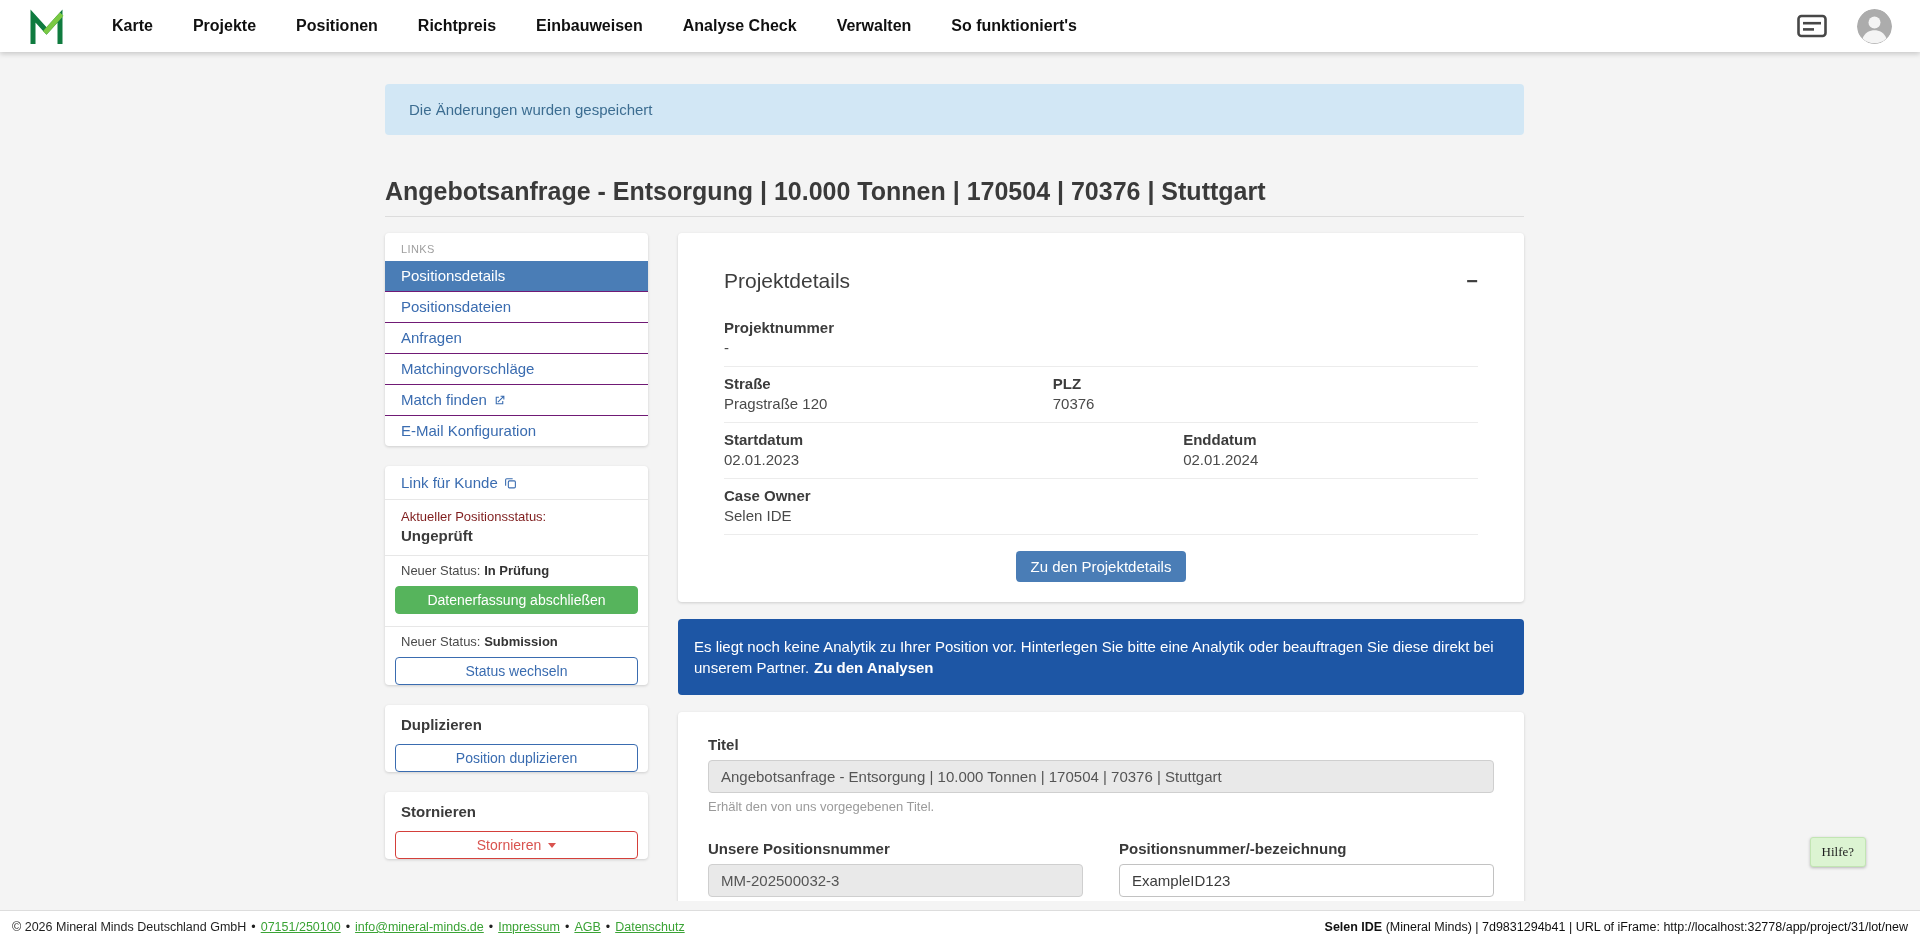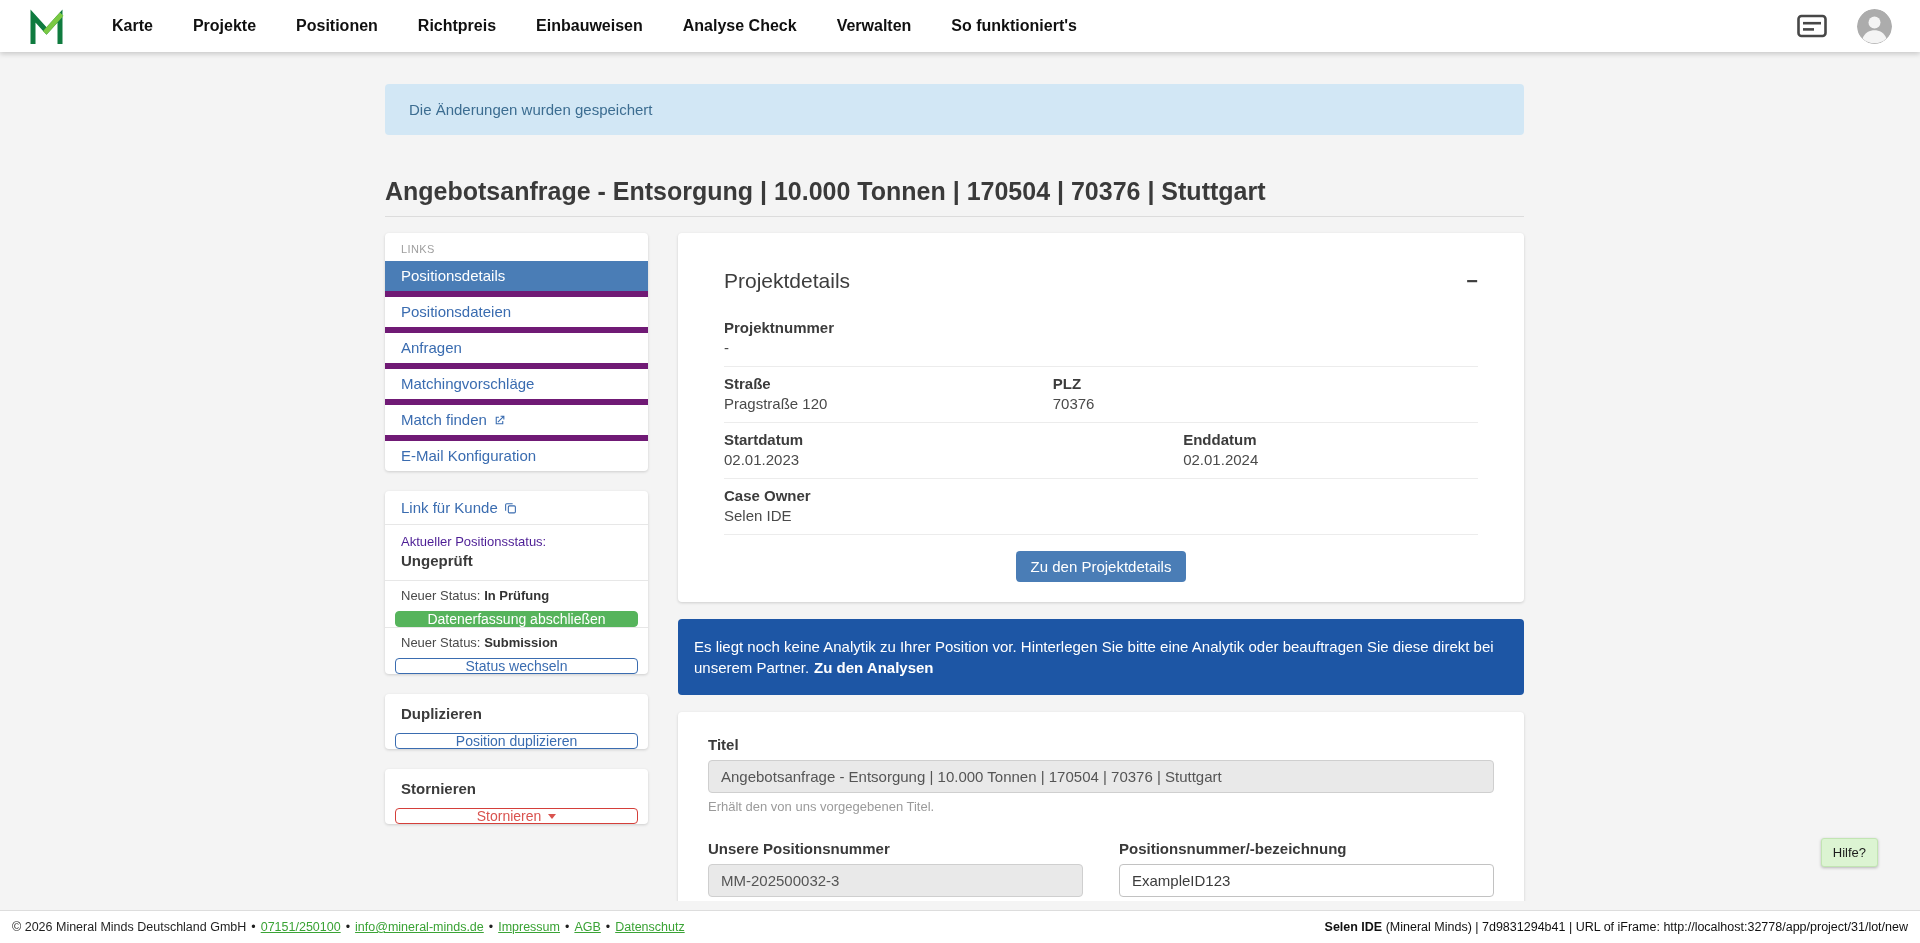--- a/index.html
+++ b/index.html
@@ -46,40 +46,40 @@
   
   .sidebar { width: 263px; flex: 0 0 263px; }
   .sidebar .card { margin-bottom: 20px; }
 
   .links-header {
     font-size: 11px; color: #9f9f9f; letter-spacing: .4px;
     padding: 10px 16px 6px;
   }
   .side-item {
     padding: 6px 16px; font-size: 15px; color: var(--link-blue, #3a6cb0);
-    border-bottom: 6px solid #701a75; line-height: 18px;
+    border-bottom: 1px solid #701a75; line-height: 18px;
     display: flex; align-items: center; gap: 6px;
   }
   .side-item:last-child { border-bottom: none; }
   .side-item.active { background: var(--primary-blue, #4a7db6); color: #fff; }
   .side-item svg { flex: 0 0 auto; }
 
   .sec { border-bottom: 1px solid #e7e7e7; }
   .sec:last-child { border-bottom: none; }
   .customer-link-row { padding: 8px 16px; display: flex; align-items: center; gap: 6px; }
   .customer-link-row a { color: var(--link-blue, #3a6cb0); font-size: 15px; text-decoration: none; }
   .current-status { padding: 9px 16px 11px; }
-  .muted-label { font-size: 13px; color: #4c1d95; }
+  .muted-label { font-size: 13px; color: #7f1d1d; }
   .status-value { font-size: 15px; font-weight: 700; color: #3b3b3b; margin-top: 3px; }
   .next-status { padding: 7px 16px 6px; font-size: 13px; color: #4a4a4a; }
   .next-status b { color: #333; }
 
   .btn {
     display: flex; align-items: center; justify-content: center;
-    width: calc(100% - 20px); margin: 2px 10px 0; height: 16px;
+    width: calc(100% - 20px); margin: 2px 10px 12px; height: 28px;
     border-radius: 4px; font-size: 14px; font-family: inherit;
   }
   .btn.green { background: var(--success-green, #56b45c); border: 1px solid var(--success-green, #56b45c); color: #fff; }
   .btn.outline-blue { background: #fff; border: 1px solid var(--link-blue, #3a6cb0); color: var(--link-blue, #3a6cb0); }
   .btn.outline-red { background: #fff; border: 1px solid #d43f3a; color: #d9534f; gap: 7px; }
   .caret-down {
     width: 0; height: 0; border-left: 4px solid transparent;
     border-right: 4px solid transparent; border-top: 5px solid currentColor;
     display: inline-block;
   }
@@ -118,23 +118,23 @@
   .text-input {
     width: 100%; height: 33px; border: 1px solid #c2c2c2; border-radius: 4px;
     padding: 0 12px; font-size: 15px; font-family: inherit; color: #3c3c3c; background: #fff;
   }
   .text-input:disabled { background: #e9e9e9; color: #555; border-color: #cfcfcf; }
   .helper { font-size: 13px; color: #9b9b9b; margin-top: 6px; }
   .form-grid { display: grid; grid-template-columns: 1fr 1fr; gap: 36px; margin-top: 26px; }
 
   
   .help-btn {
-    position: fixed; right: 42px; bottom: 76px;
+    position: fixed; right: 54px; bottom: 76px;
     background: #dcf4d2; border: 1px solid #c2e5b3; color: #1d1d1d;
-    font-size: 13px; padding: 6px 11px; border-radius: 3px; font-family: Liberation Sans, sans-serif;
+    font-size: 13px; padding: 6px 11px; border-radius: 3px; font-family: Liberation Serif, serif;
     box-shadow: 0 1px 3px rgba(0,0,0,.25); z-index: 30;
   }
 
   
   .footer {
     position: fixed; left: 0; bottom: 0; width: 1920px; height: 33px;
     background: #fff; border-top: 1px solid #ddd; display: flex; align-items: center;
     padding: 0 12px; font-size: 12.5px; color: #1f1f1f; z-index: 20;
   }
   .footer a { color: var(--footer-link-green, #3aa335); text-decoration: underline; }

